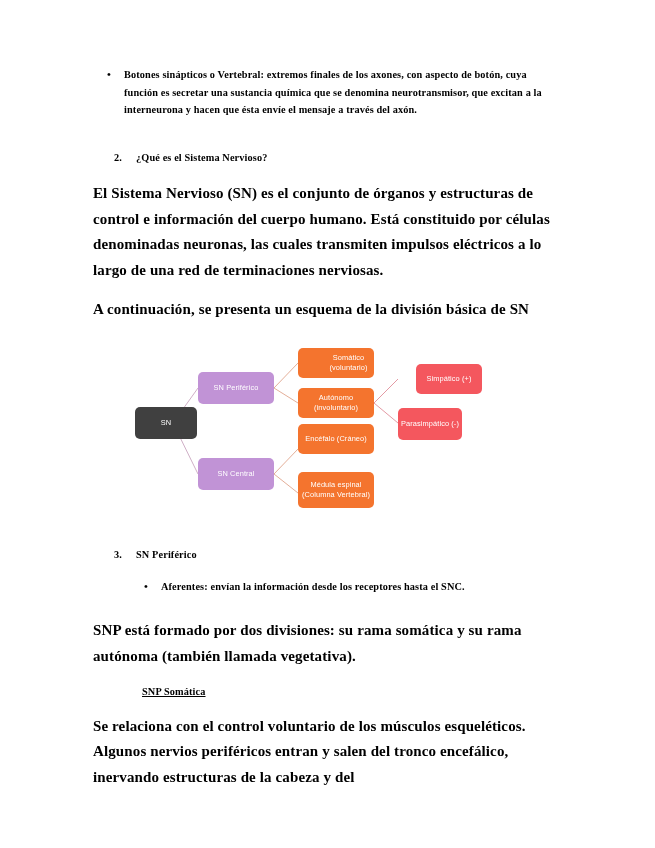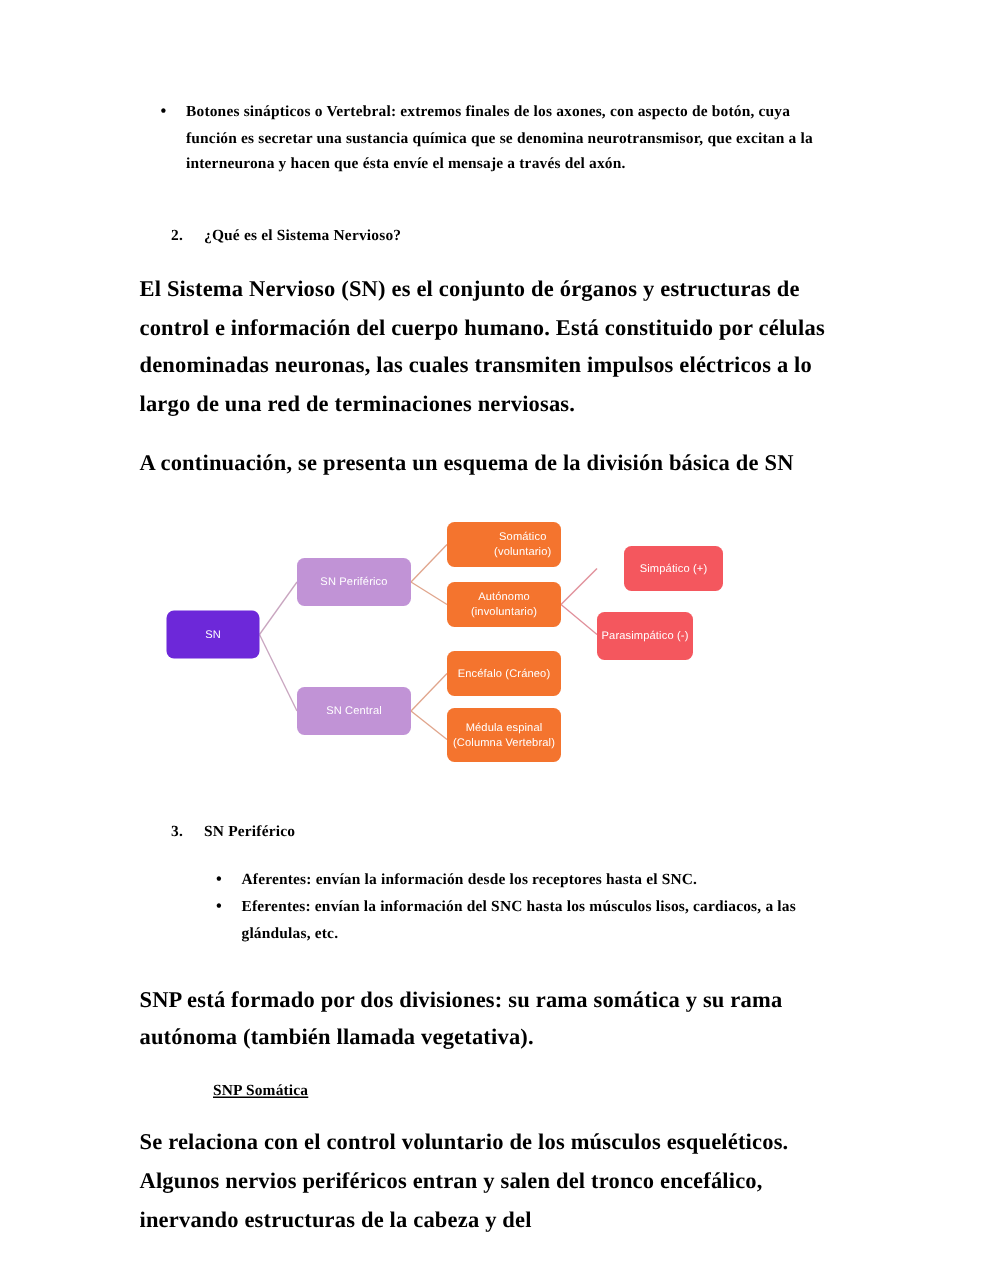--- a/index.html
+++ b/index.html
@@ -124,21 +124,21 @@
     text-align: center;
     color: #ffffff;
     font-family: "Liberation Sans", "DejaVu Sans", sans-serif;
     font-size: 7.4px;
     line-height: 1.28;
     font-weight: 400;
     letter-spacing: 0.1px;
     padding: 2px 3px;
     box-sizing: border-box;
   }
-  .n-blue   { background: #6d28d9; }
+  .n-blue   { background: #404040; margin-left: 24px; }
   .n-purple { background: #c193d6; }
   .n-orange { background: #f4742e; }
   .n-red    { background: #f4575e; }
 </style>
 </head>
 <body>
 
 <div class="page">
   <div class="content">
 
@@ -175,35 +175,34 @@
       <div class="node n-blue" style="left:18px; top:66px; width:62px; height:32px;">SN</div>
 
       <div class="node n-purple" style="left:105px; top:31px; width:76px; height:32px;">SN Periférico</div>
 
       <div class="node n-purple" style="left:105px; top:117px; width:76px; height:32px;">SN Central</div>
 
       <div class="node n-orange" style="left:205px; top:7px; width:76px; height:30px;padding-left:28px;">Somático (voluntario)</div>
 
       <div class="node n-orange" style="left:205px; top:47px; width:76px; height:30px;">Autónomo (involuntario)</div>
 
-      <div class="node n-orange" style="left:205px; top:93px; width:76px; height:30px;">Encéfalo (Cráneo)</div>
+      <div class="node n-orange" style="left:205px; top:83px; width:76px; height:30px;">Encéfalo (Cráneo)</div>
 
       <div class="node n-orange" style="left:205px; top:131px; width:76px; height:36px;">Médula espinal (Columna Vertebral)</div>
 
       <div class="node n-red" style="left:323px; top:23px; width:66px; height:30px;">Simpático (+)</div>
 
       <div class="node n-red" style="left:305px; top:67px; width:64px; height:32px;">Parasimpático (-)</div>
     </div>
 
     <div class="numbered-heading"><span class="num">3.</span><span>SN Periférico</span></div>
 
 
     <ul class="bullet-list indented">
       <li><span class="lead">Aferentes:</span><span> envían la información desde los receptores hasta el SNC.</span></li>
-      <li><span class="lead">Eferentes:</span><span> envían la información del SNC hasta los músculos lisos, cardiacos, a las glándulas, etc.</span></li>
     </ul>
 
     <div class="spacer-sm"></div>
 
     <p class="para">SNP está formado por dos divisiones: su rama somática y su rama autónoma (también llamada vegetativa).</p>
 
     <div class="sub-heading"><span class="u">SNP Somática</span></div>
 
     <p class="para">Se relaciona con el control voluntario de los músculos esqueléticos. Algunos nervios periféricos entran y salen del tronco encefálico, inervando estructuras de la cabeza y del</p>
 

